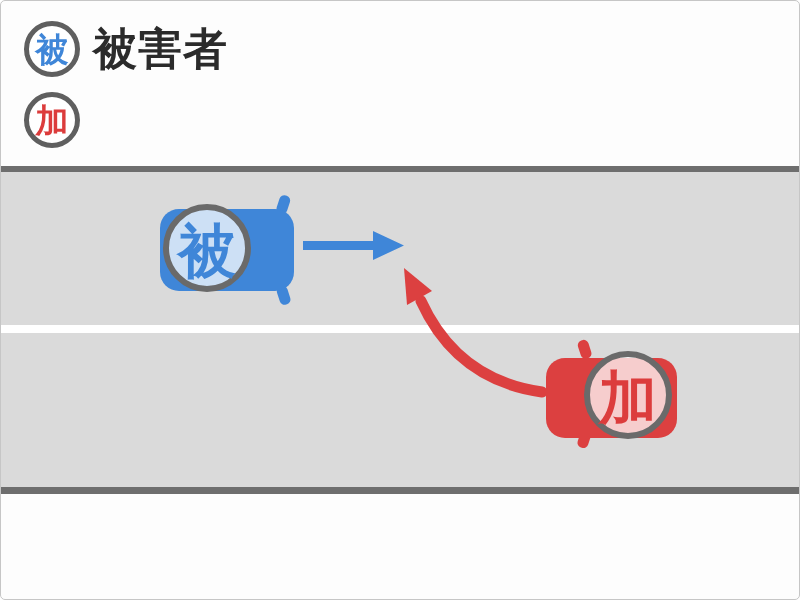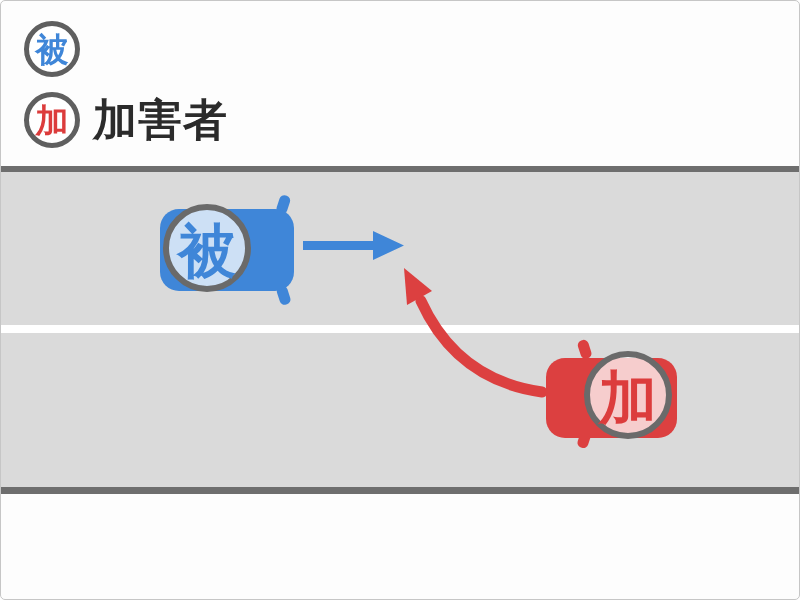--- a/index.html
+++ b/index.html
@@ -39,26 +39,26 @@
 </style>
 </head>
 <body>
 
 <div class="card">
 
   <div class="legend-row r1">
     <div class="legend-badge blue">
       <span>被</span>
     </div>
+    <div class="legend-label">被害者</div>
   </div>
   <div class="legend-row r2">
     <div class="legend-badge red">
       <span>加</span>
     </div>
-    <div class="legend-label">加害者</div>
   </div>
 
   <div class="road">
     <div class="road-edge top"></div>
     <div class="lane top"></div>
     <div class="lane-divider"></div>
     <div class="lane bottom"></div>
     <div class="road-edge bottom"></div>
   </div>
 

